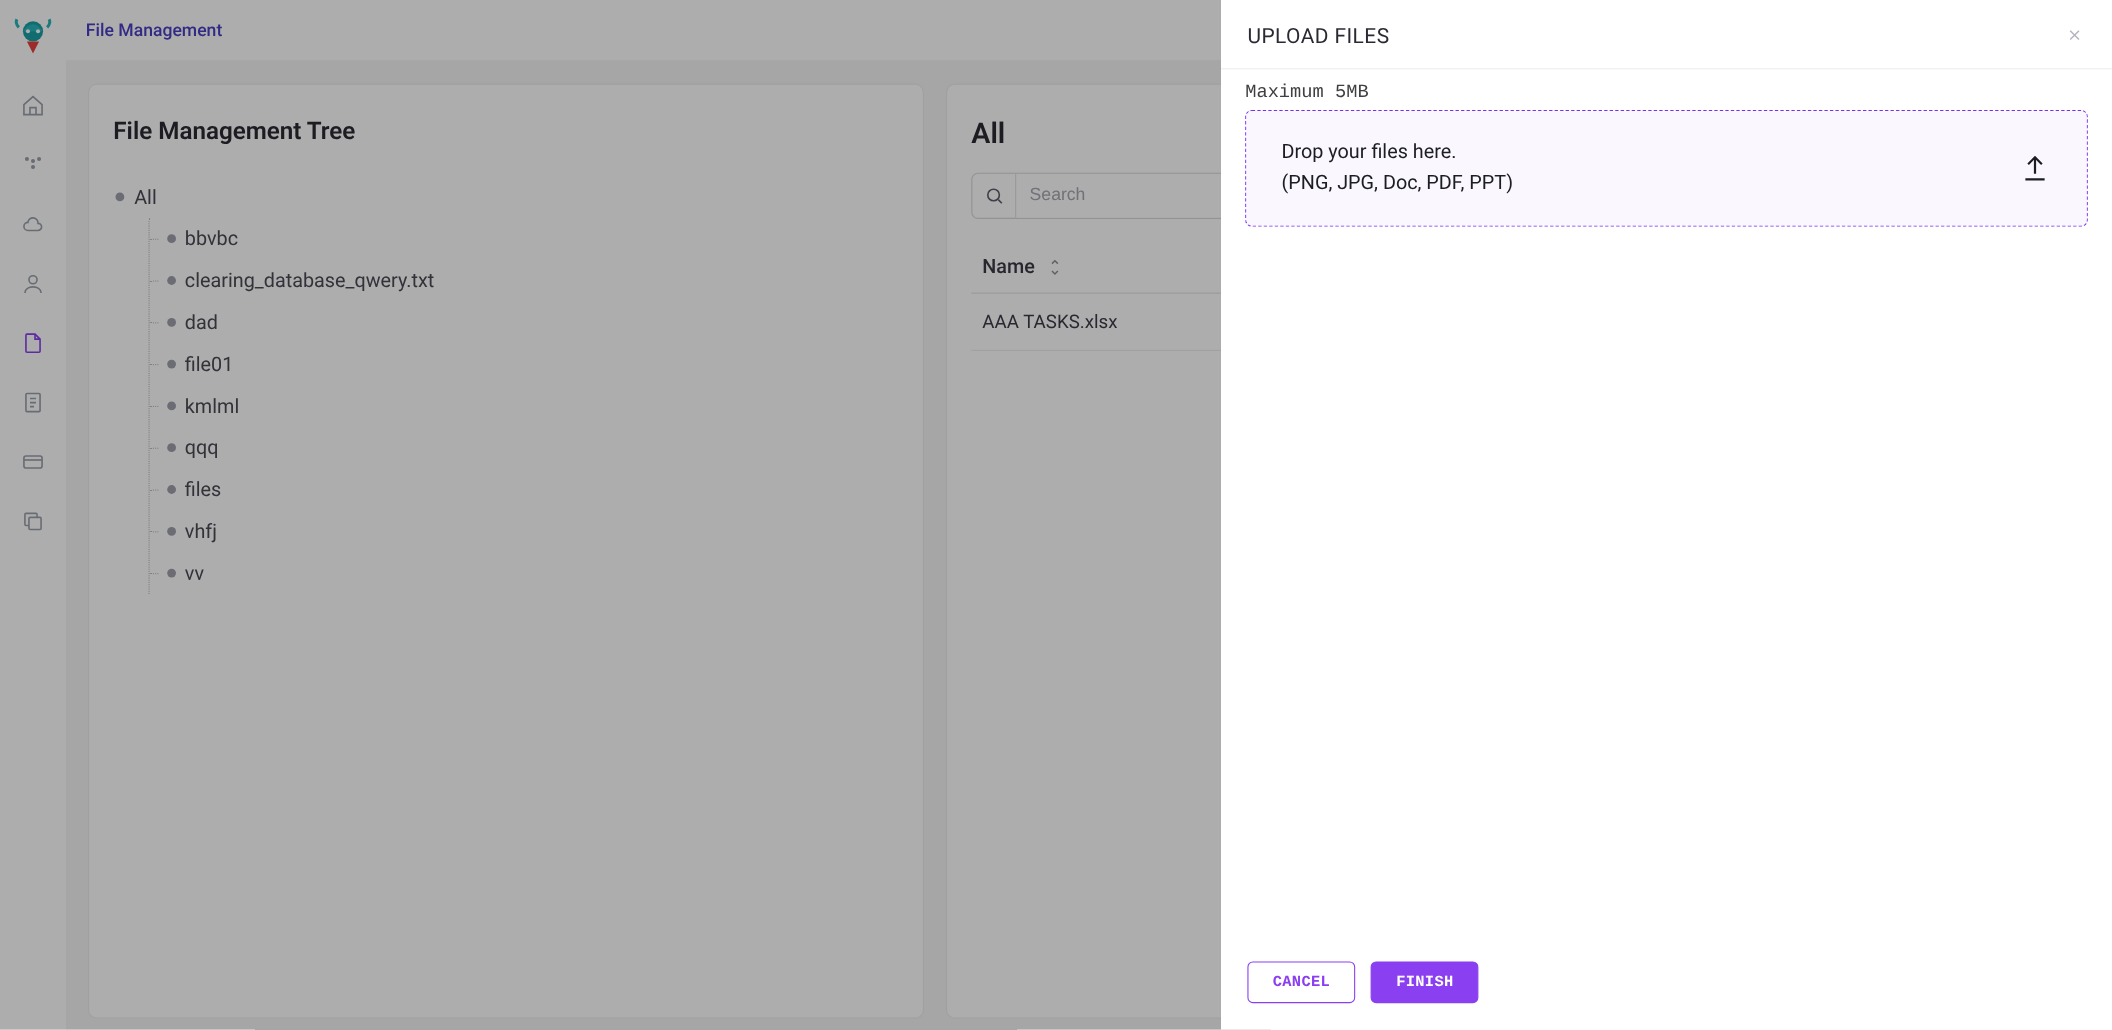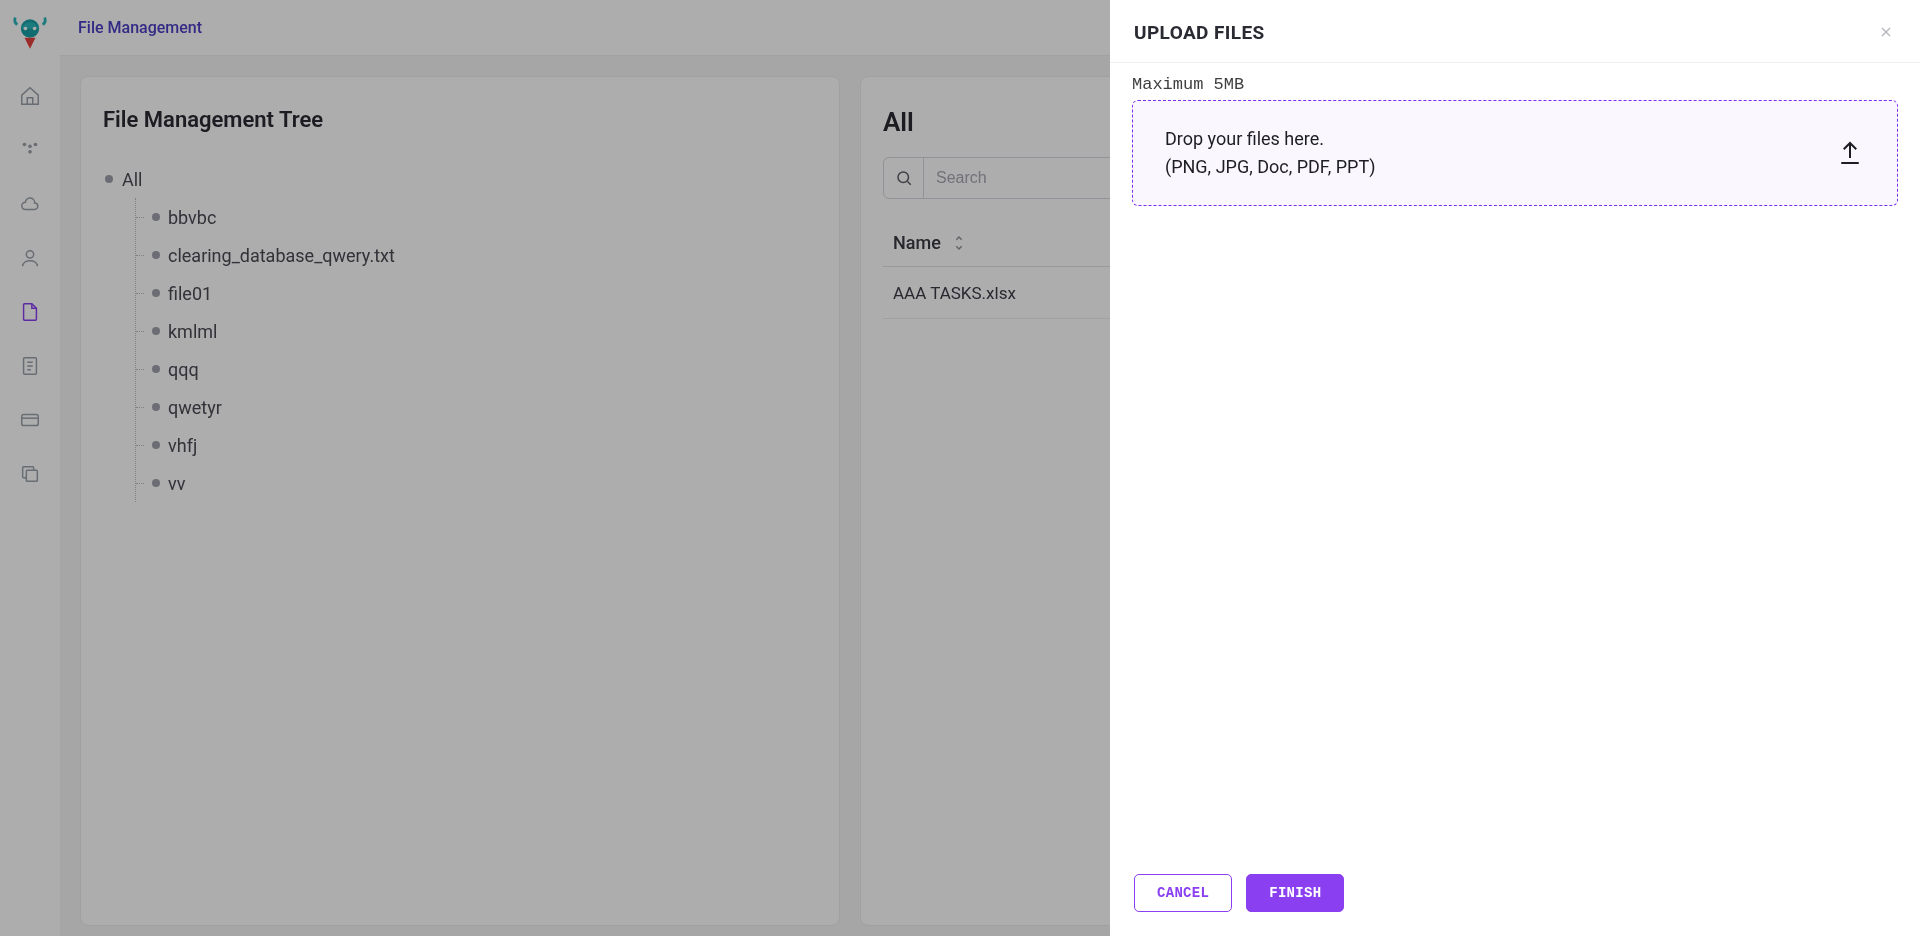--- a/index.html
+++ b/index.html
@@ -231,21 +231,21 @@
     }
     .drawer-header {
       display: flex;
       align-items: center;
       justify-content: space-between;
       padding: 18px 20px 16px 24px;
       border-bottom: 1px solid #ededf2;
     }
     .drawer-title {
       font-size: 19px;
-      font-weight: 700;
+      font-weight: 400;
       letter-spacing: 0.4px;
       color: #2a2a33;
     }
     .drawer-close {
       width: 28px;
       height: 28px;
       display: flex;
       align-items: center;
       justify-content: center;
       color: #b5b5c0;
@@ -394,33 +394,37 @@
           <div class="tree-child">
             <span class="tree-dot"></span>
             <span class="tree-label">bbvbc</span>
           </div>
           <div class="tree-child">
             <span class="tree-dot"></span>
             <span class="tree-label">clearing_database_qwery.txt</span>
           </div>
           <div class="tree-child">
             <span class="tree-dot"></span>
+            <span class="tree-label">dad</span>
+          </div>
+          <div class="tree-child">
+            <span class="tree-dot"></span>
             <span class="tree-label">file01</span>
           </div>
           <div class="tree-child">
             <span class="tree-dot"></span>
             <span class="tree-label">kmlml</span>
           </div>
           <div class="tree-child">
             <span class="tree-dot"></span>
             <span class="tree-label">qqq</span>
           </div>
           <div class="tree-child">
             <span class="tree-dot"></span>
-            <span class="tree-label">qwetyr</span>
+            <span class="tree-label">files</span>
           </div>
           <div class="tree-child">
             <span class="tree-dot"></span>
             <span class="tree-label">vhfj</span>
           </div>
           <div class="tree-child">
             <span class="tree-dot"></span>
             <span class="tree-label">vv</span>
           </div>
         </div>

